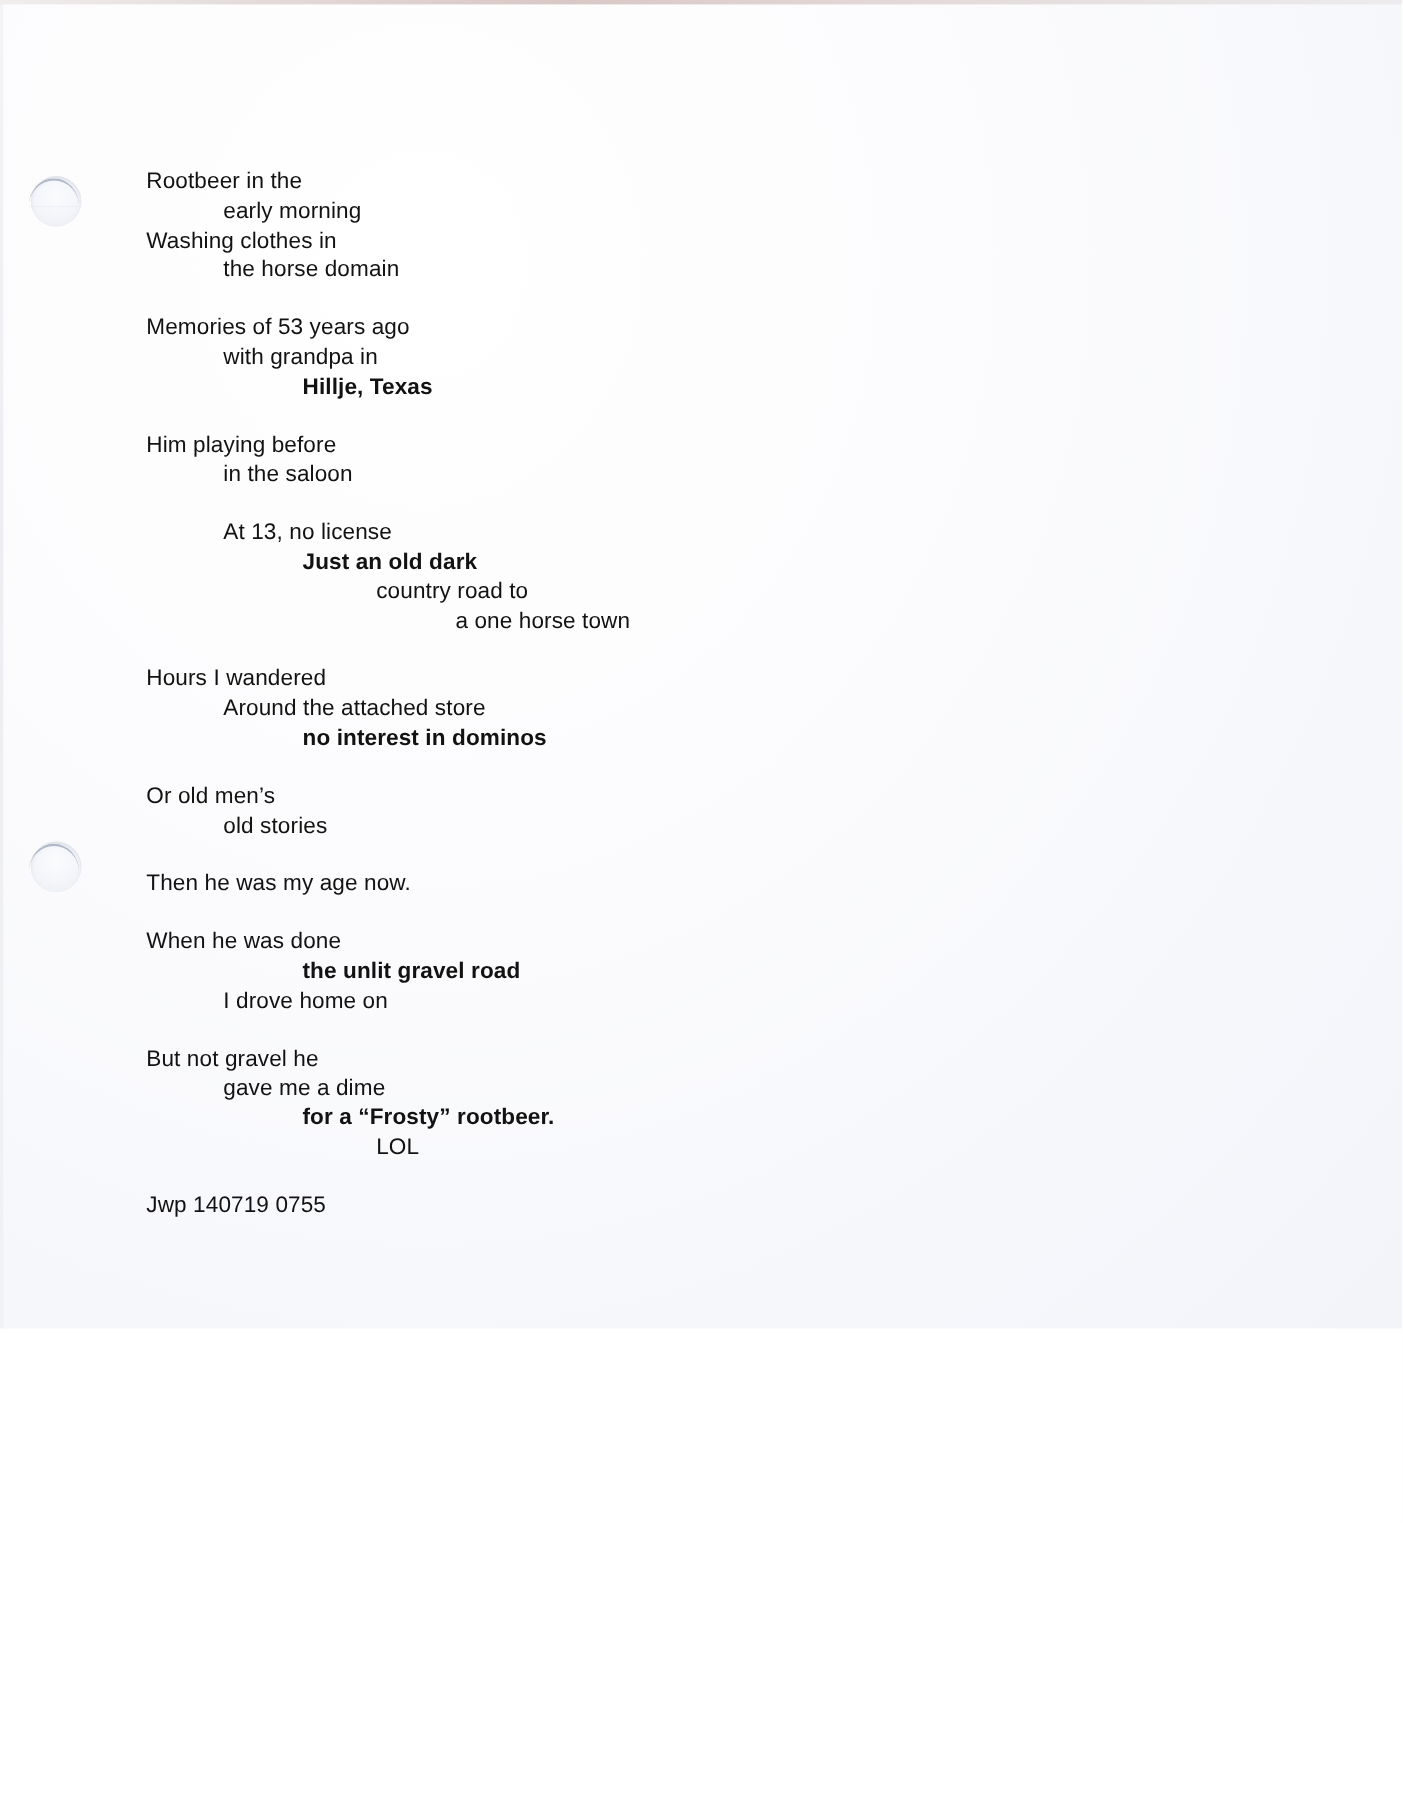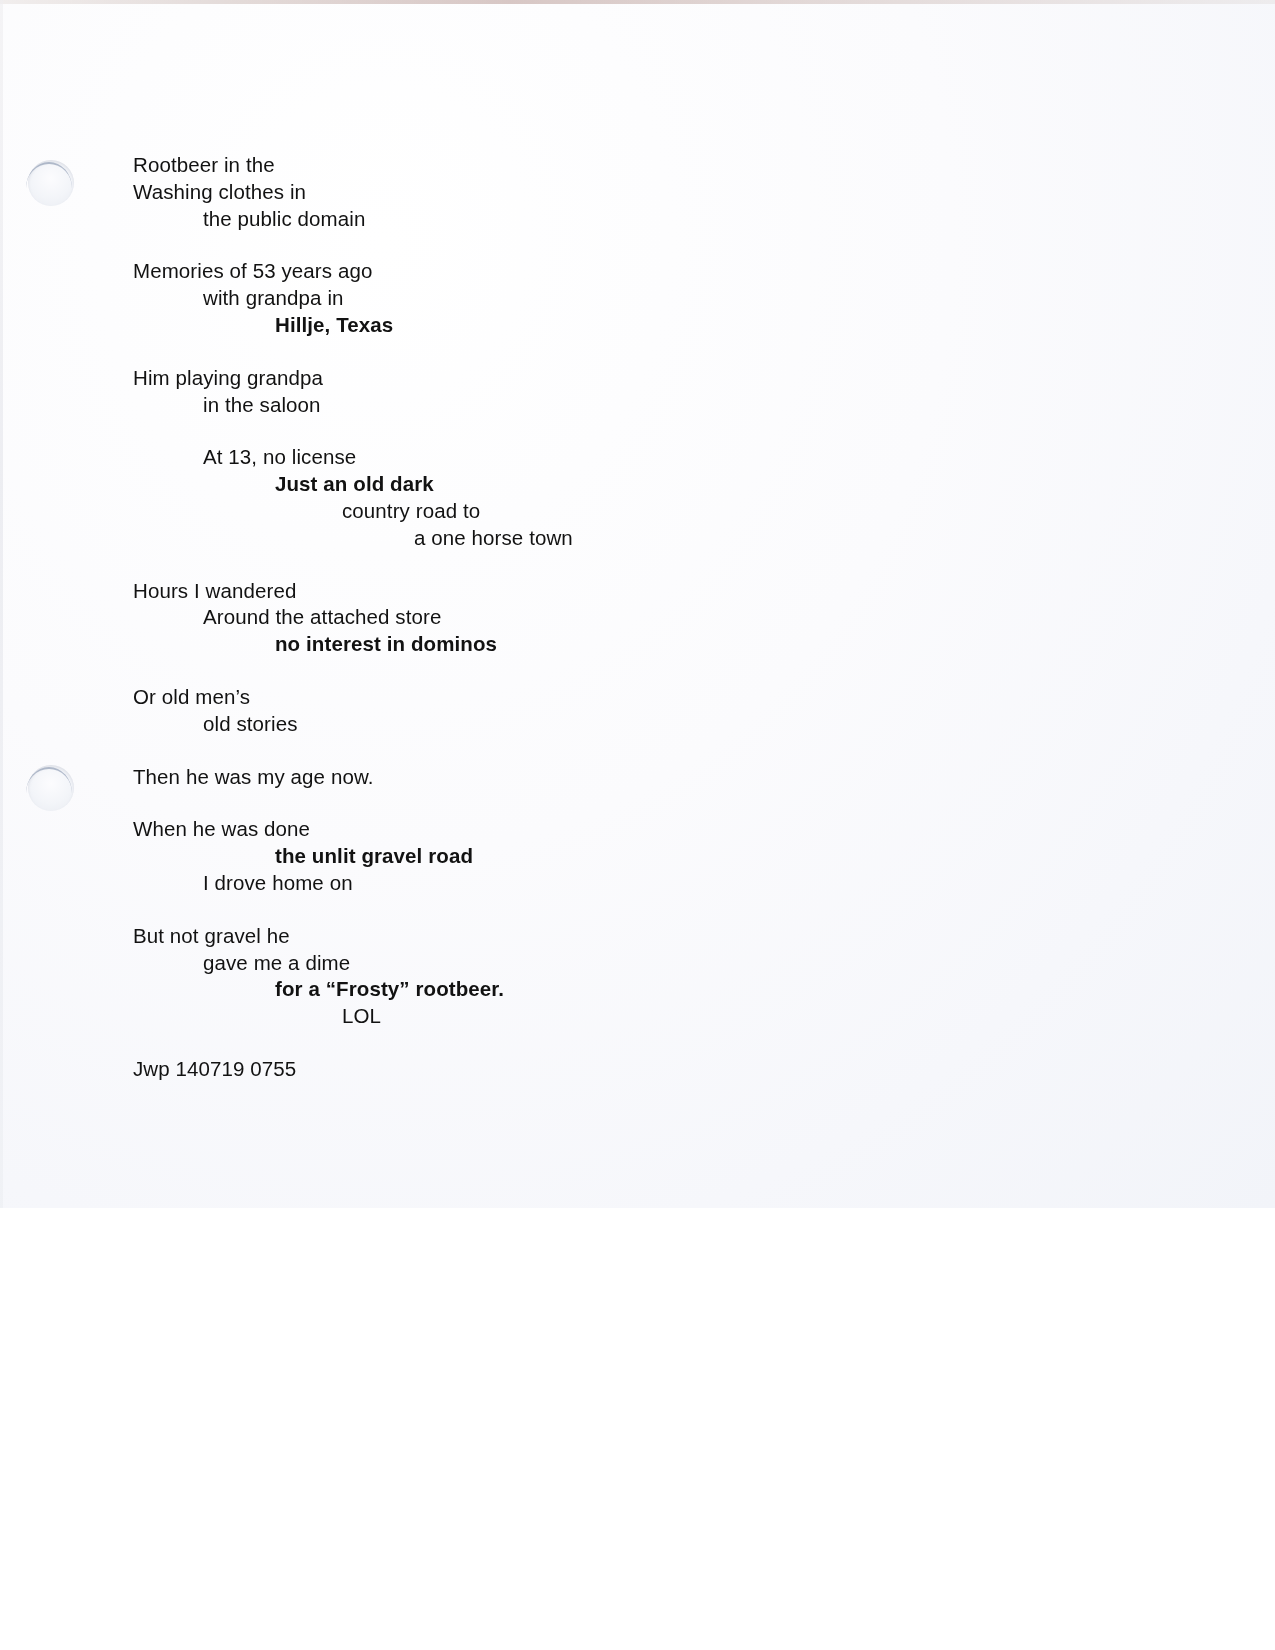--- a/index.html
+++ b/index.html
@@ -96,30 +96,31 @@
   <div class="scan-edge-left"></div>
 
   <div class="hole hole-1"></div>
   <div class="hole hole-2"></div>
   <div class="hole hole-3"></div>
 
   <div class="poem">
     <div id="stanzas">
         <div class="stanza">
           <div class="line ind-0">Rootbeer in the</div>
+          <div class="line ind-1">early morning</div>
           <div class="line ind-0">Washing clothes in</div>
-          <div class="line ind-1">the public domain</div>
+          <div class="line ind-1">the horse domain</div>
         </div>
         <div class="stanza">
           <div class="line ind-0">Memories of 53 years ago</div>
           <div class="line ind-1">with grandpa in</div>
           <div class="line ind-2">Hillje, Texas</div>
         </div>
         <div class="stanza">
-          <div class="line ind-0">Him playing grandpa</div>
+          <div class="line ind-0">Him playing before</div>
           <div class="line ind-1">in the saloon</div>
         </div>
         <div class="stanza">
           <div class="line ind-1">At 13, no license</div>
           <div class="line ind-2">Just an old dark</div>
           <div class="line ind-3">country road to</div>
           <div class="line ind-4">a one horse town</div>
         </div>
         <div class="stanza">
           <div class="line ind-0">Hours I wandered</div>

